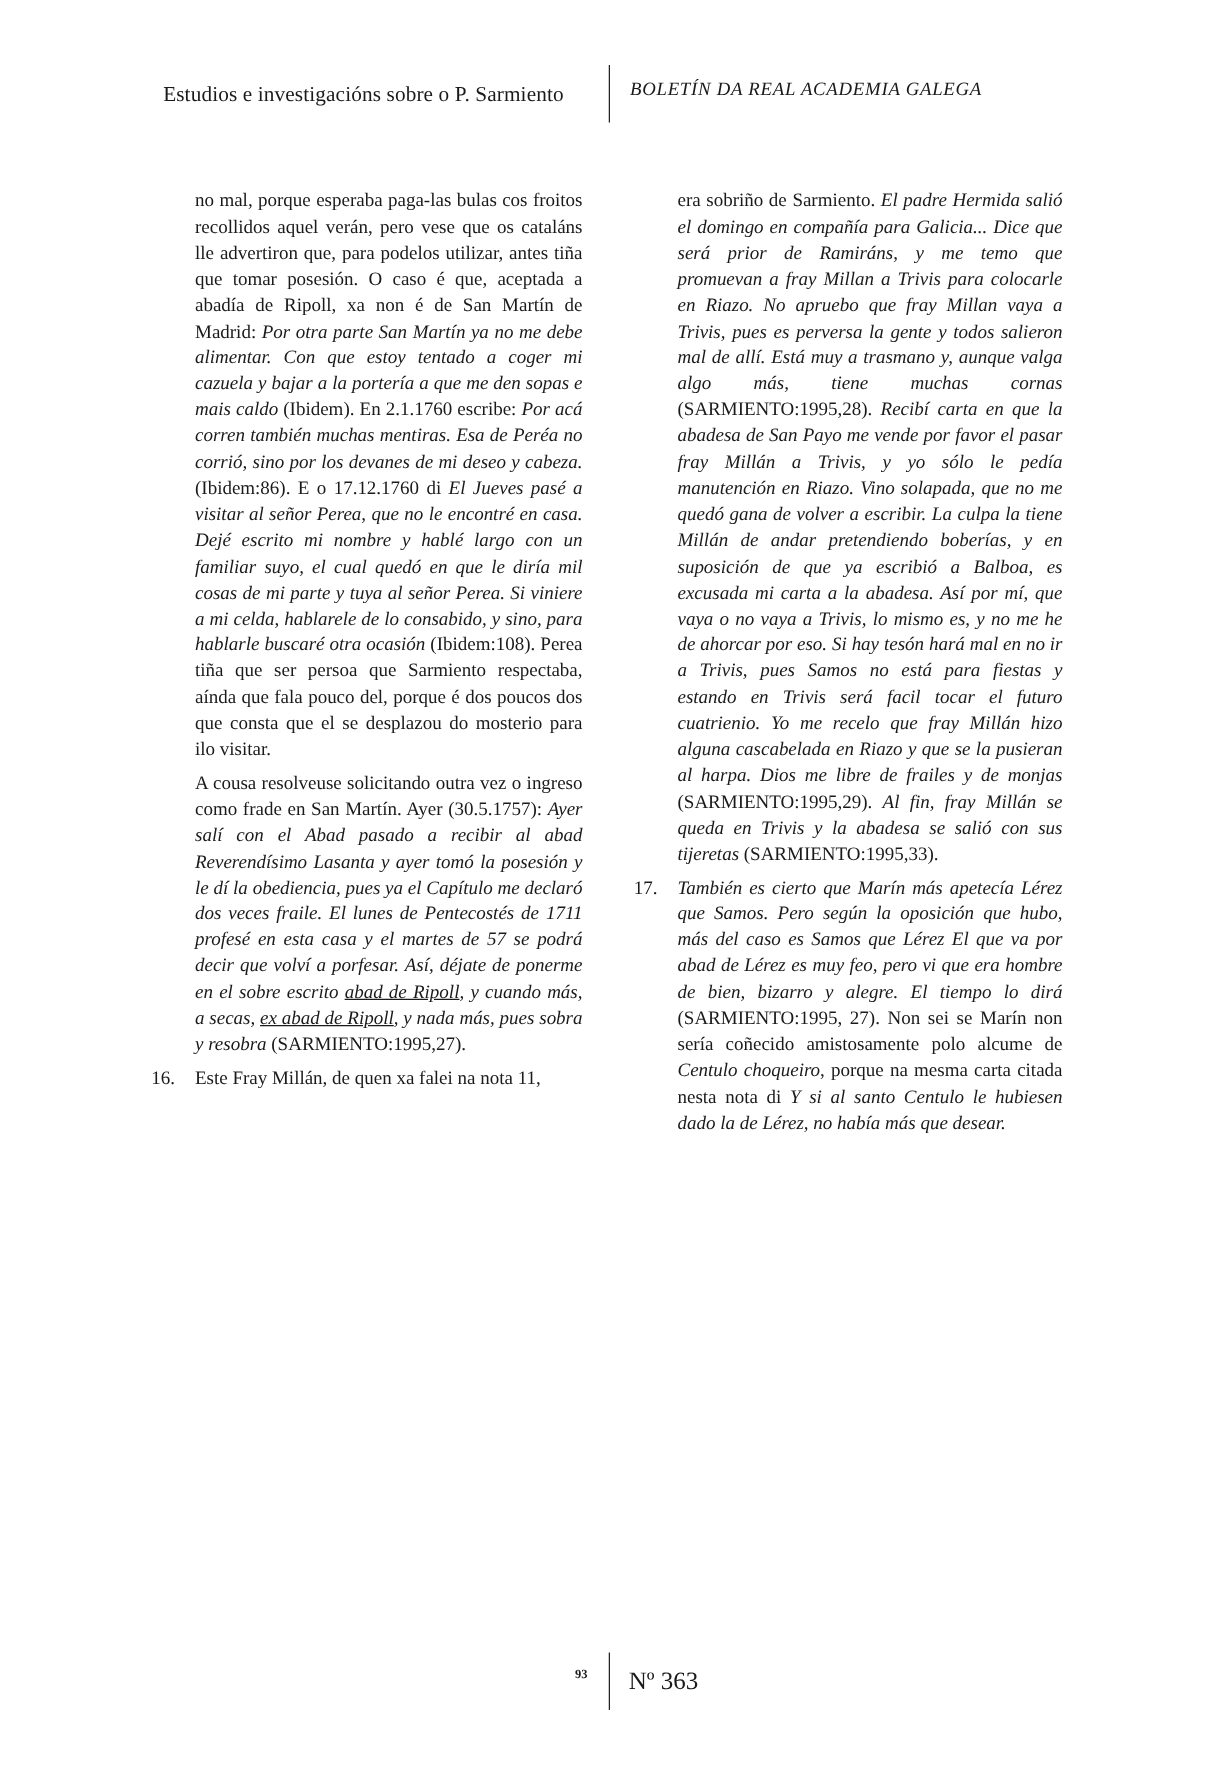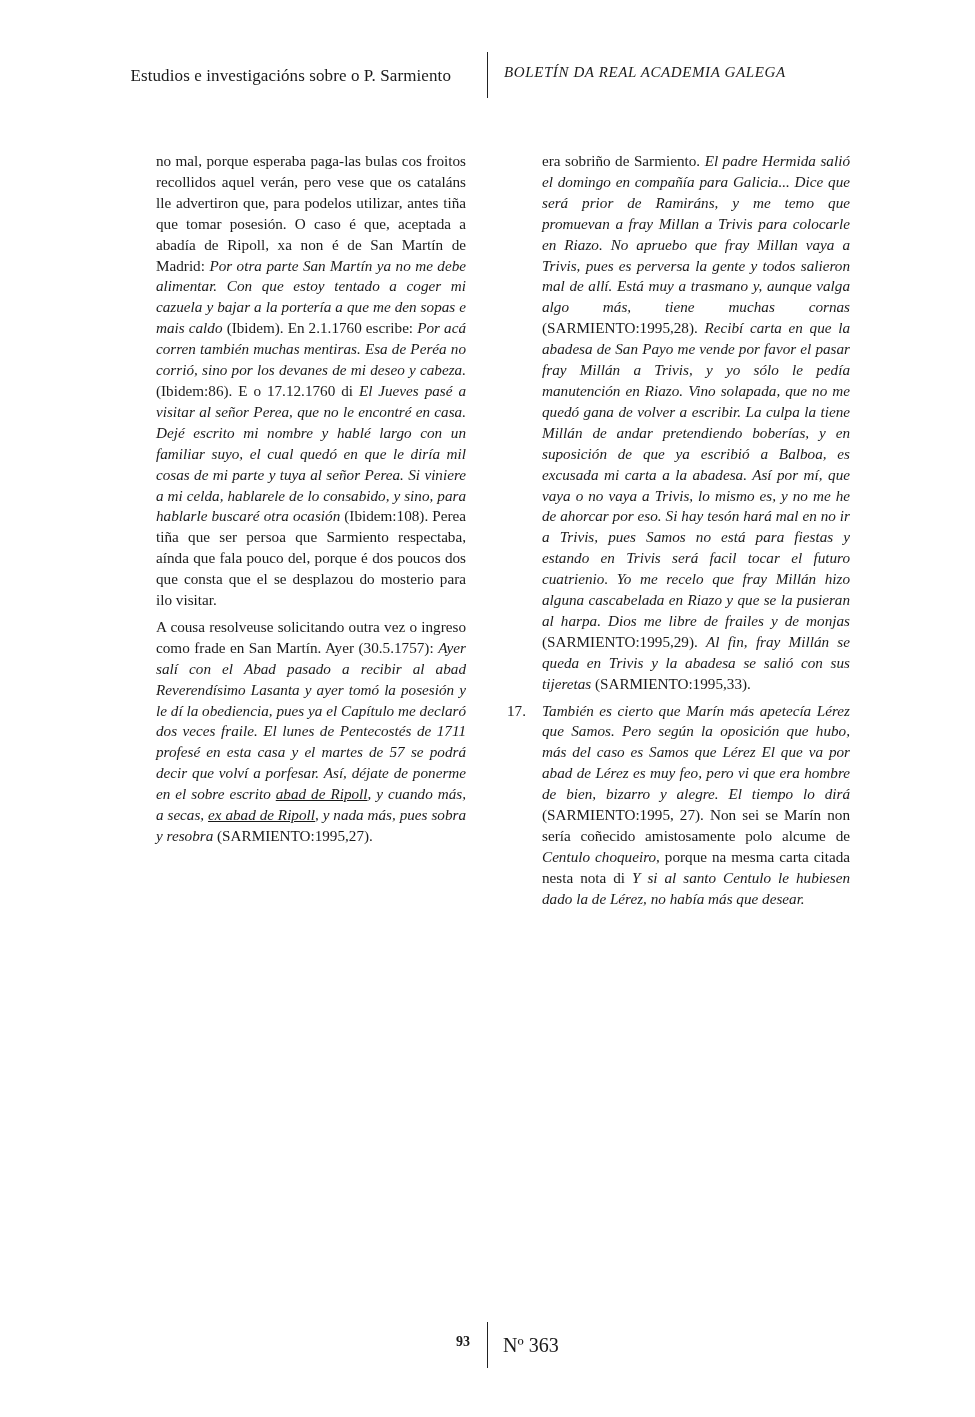--- a/index.html
+++ b/index.html
@@ -13,36 +13,40 @@
   .col { position: absolute; top: 145px; font-size: 15.2px; line-height: 20.9px; text-align: justify; }
   .col-left { left: 150px; width: 322px; }
   .col-right { left: 536px; width: 320px; }
   .col p { margin: 6px; }
   .col i { font-style: italic; }
   .col u { text-decoration: underline; }
   .note { position: relative; }
   .note-num { position: absolute; left: -35px; top: 0; }
 
   .footer { position: absolute; top: 1322px; left: 0; width: 975px; height: 48px; }
-  .page-num { position: absolute; right: 505px; top: 12px; font-size: 14px; font-weight: bold; }
+  .page-num { position: absolute; right: 505px; top: 12px; font-size: 10px; font-weight: bold; }
   .footer-rule { position: absolute; left: 487px; top: 0; width: 1px; height: 46px; background: #222; }
   .issue { position: absolute; left: 503px; top: 12px; font-size: 20px; }
 </style>
 </head>
 <body>
 
 <div class="header">
   <span class="header-left">Estudios e investigacións sobre o P. Sarmiento</span>
   <span class="header-rule"></span>
   <span class="header-right">BOLETÍN DA REAL ACADEMIA GALEGA</span>
 </div>
 
 <div class="col col-left">
   <p><span>no mal, porque esperaba paga-las bulas cos froitos recollidos aquel verán, pero vese que os cataláns lle advertiron que, para podelos utilizar, antes tiña que tomar posesión. O caso é que, aceptada a abadía de Ripoll, xa non é de San Martín de Madrid: </span><i>Por otra parte San Martín ya no me debe alimentar. Con que estoy tentado a coger mi cazuela y bajar a la portería a que me den sopas e mais caldo</i><span> (Ibidem). En 2.1.1760 escribe: </span><i>Por acá corren también muchas mentiras. Esa de Peréa no corrió, sino por los devanes de mi deseo y cabeza.</i><span> (Ibidem:86). E o 17.12.1760 di </span><i>El Jueves pasé a visitar al señor Perea, que no le encontré en casa. Dejé escrito mi nombre y hablé largo con un familiar suyo, el cual quedó en que le diría mil cosas de mi parte y tuya al señor Perea. Si viniere a mi celda, hablarele de lo consabido, y sino, para hablarle buscaré otra ocasión</i><span> (Ibidem:108). Perea tiña que ser persoa que Sarmiento respectaba, aínda que fala pouco del, porque é dos poucos dos que consta que el se desplazou do mosterio para ilo visitar.</span></p>
   <p><span>A cousa resolveuse solicitando outra vez o ingreso como frade en San Martín. Ayer (30.5.1757): </span><i>Ayer salí con el Abad pasado a recibir al abad Reverendísimo Lasanta y ayer tomó la posesión y le dí la obediencia, pues ya el Capítulo me declaró dos veces fraile. El lunes de Pentecostés de 1711 profesé en esta casa y el martes de 57 se podrá decir que volví a porfesar. Así, déjate de ponerme en el sobre escrito </i><i><u>abad de Ripoll</u></i><i>, y cuando más, a secas, </i><i><u>ex abad de Ripoll</u></i><i>, y nada más, pues sobra y resobra</i><span> (SARMIENTO:1995,27).</span></p>
+  <p class="note">
+    <span class="note-num">16.</span>
+    <span>Este Fray Millán, de quen xa falei na nota 11,</span>
+  </p>
 </div>
 
 <div class="col col-right">
   <p><span>era sobriño de Sarmiento. </span><i>El padre Hermida salió el domingo en compañía para Galicia... Dice que será prior de Ramiráns, y me temo que promuevan a fray Millan a Trivis para colocarle en Riazo. No apruebo que fray Millan vaya a Trivis, pues es perversa la gente y todos salieron mal de allí. Está muy a trasmano y, aunque valga algo más, tiene muchas cornas</i><span> (SARMIENTO:1995,28). </span><i>Recibí carta en que la abadesa de San Payo me vende por favor el pasar fray Millán a Trivis, y yo sólo le pedía manutención en Riazo. Vino solapada, que no me quedó gana de volver a escribir. La culpa la tiene Millán de andar pretendiendo boberías, y en suposición de que ya escribió a Balboa, es excusada mi carta a la abadesa. Así por mí, que vaya o no vaya a Trivis, lo mismo es, y no me he de ahorcar por eso. Si hay tesón hará mal en no ir a Trivis, pues Samos no está para fiestas y estando en Trivis será facil tocar el futuro cuatrienio. Yo me recelo que fray Millán hizo alguna cascabelada en Riazo y que se la pusieran al harpa. Dios me libre de frailes y de monjas</i><span> (SARMIENTO:1995,29). </span><i>Al fin, fray Millán se queda en Trivis y la abadesa se salió con sus tijeretas</i><span> (SARMIENTO:1995,33).</span></p>
   <p class="note">
     <span class="note-num">17.</span>
     <span><i>También es cierto que Marín más apetecía Lérez que Samos. Pero según la oposición que hubo, más del caso es Samos que Lérez El que va por abad de Lérez es muy feo, pero vi que era hombre de bien, bizarro y alegre. El tiempo lo dirá</i><span> (SARMIENTO:1995, 27). Non sei se Marín non sería coñecido amistosamente polo alcume de </span><i>Centulo choqueiro</i><span>, porque na mesma carta citada nesta nota di </span><i>Y si al santo Centulo le hubiesen dado la de Lérez, no había más que desear.</i></span>
   </p>
 </div>
 

